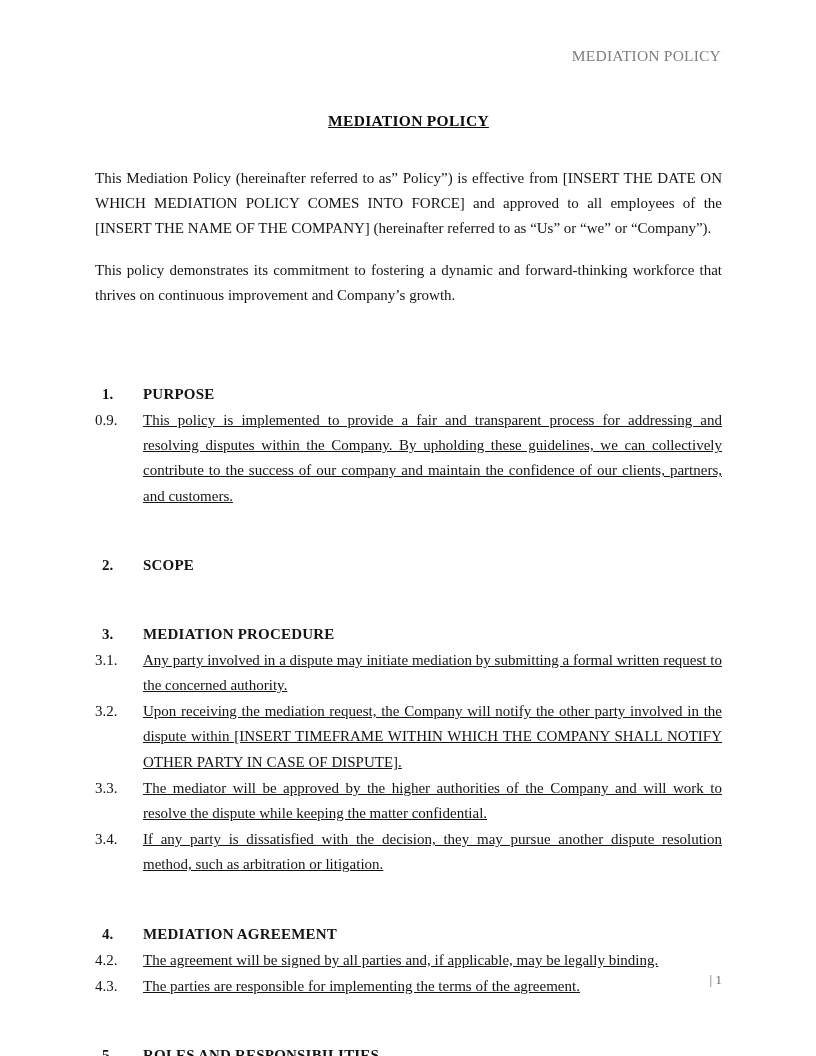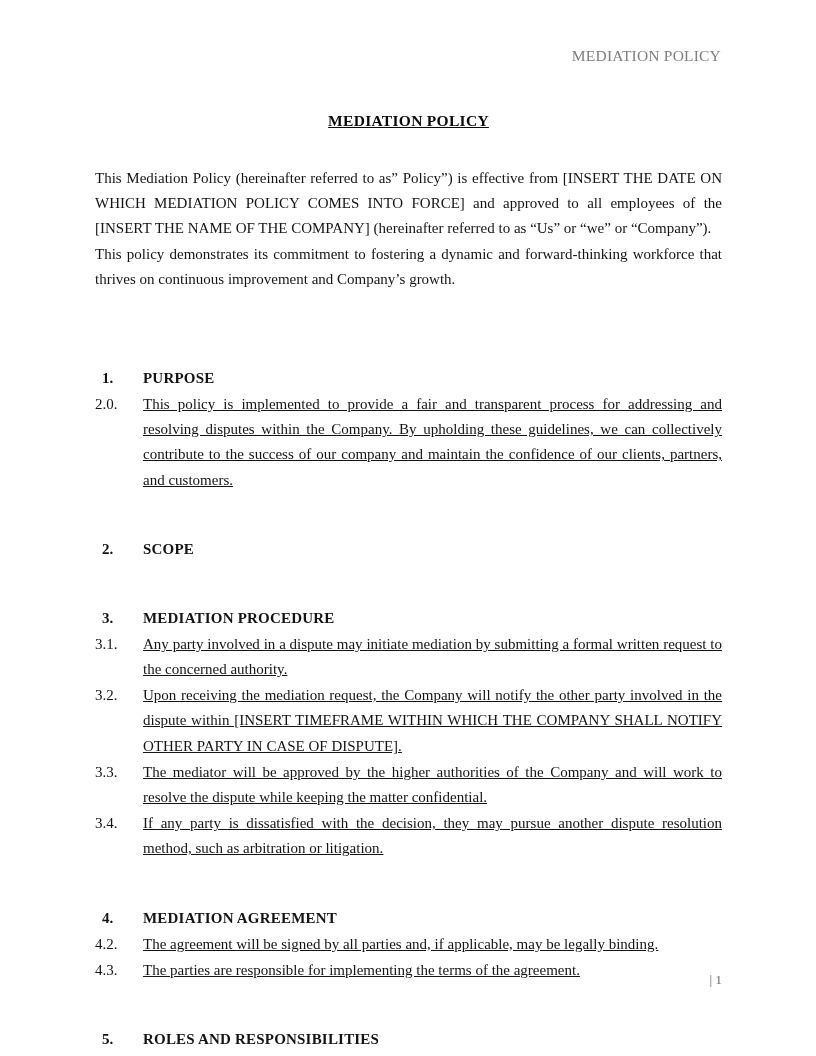--- a/index.html
+++ b/index.html
@@ -50,21 +50,21 @@
   }
 
   .intro-para {
     font-size: 15px;
     line-height: 25.2px;
     text-align: justify;
     text-justify: inter-word;
     margin: 0;
   }
   .intro-para + .intro-para {
-    margin-top: 0px;
+    margin-top: 16px;
   }
 
   .gap-after-intro { height: 30px; }
 
   
   .section-heading {
     display: flex;
     align-items: baseline;
     font-size: 15px;
     font-weight: bold;
@@ -133,21 +133,21 @@
       <p class="intro-para">This policy demonstrates its commitment to fostering a dynamic and forward-thinking workforce that thrives on continuous improvement and Company’s growth.</p>
     </div>
 
     <div class="gap-after-intro"></div>
 
     <div class="section-heading">
       <span class="num">1.</span>
       <span class="txt">PURPOSE</span>
     </div>
     <div class="clause">
-      <span class="num">2.0.</span>
+      <span class="num">0.9.</span>
       <span class="txt">This policy is implemented to provide a fair and transparent process for addressing and resolving disputes within the Company. By upholding these guidelines, we can collectively contribute to the success of our company and maintain the confidence of our clients, partners, and customers.</span>
     </div>
 
     <div class="section-heading">
       <span class="num">2.</span>
       <span class="txt">SCOPE</span>
     </div>
 
     <div class="section-heading">
       <span class="num">3.</span>

